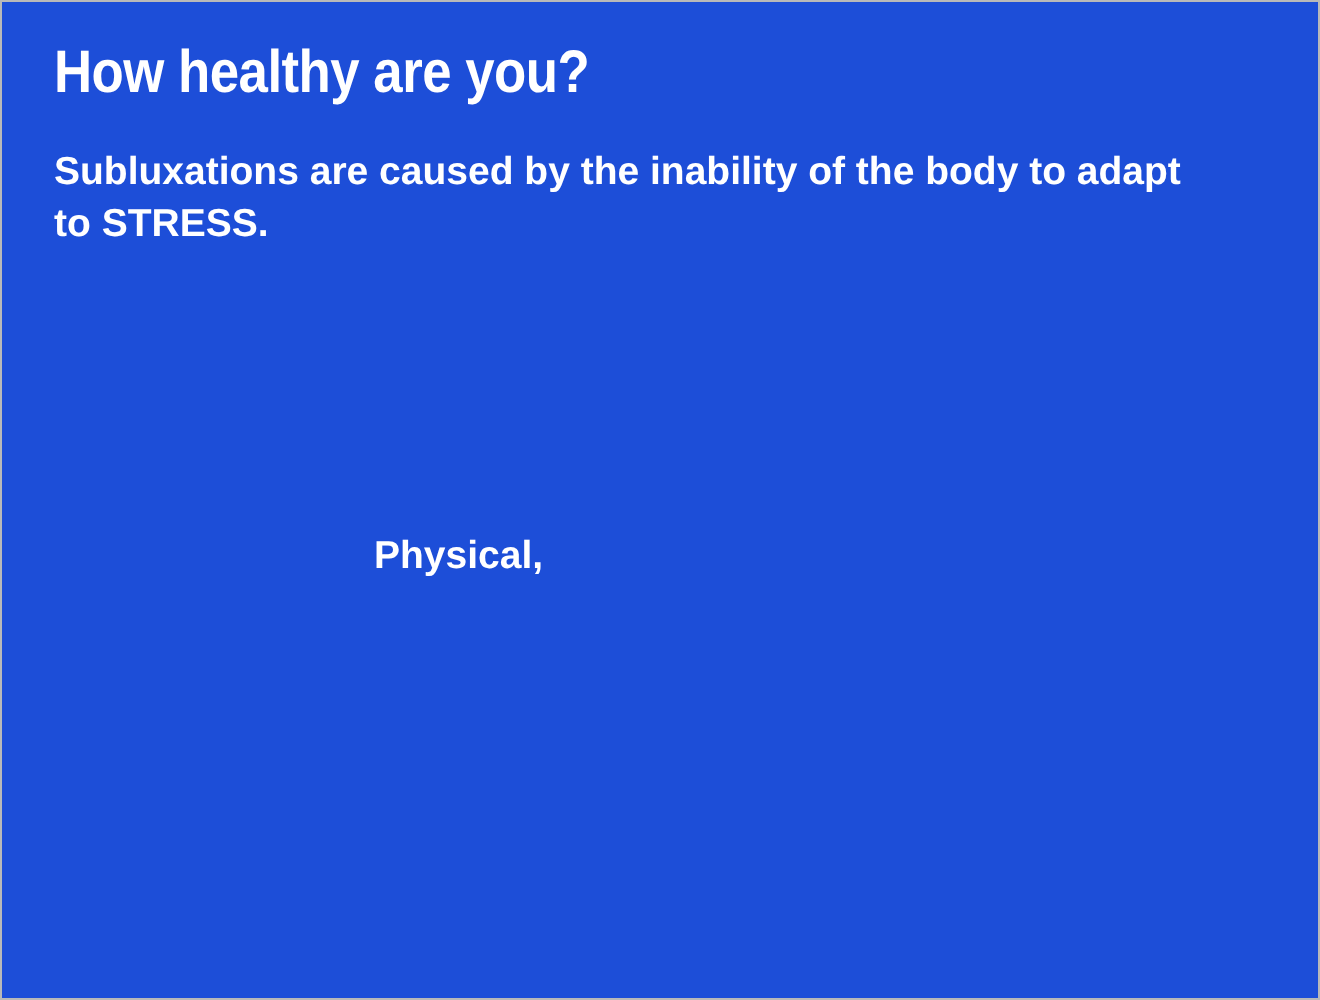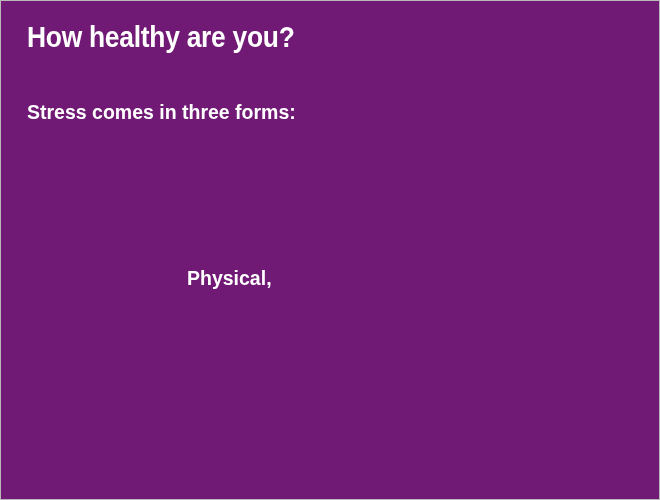--- a/index.html
+++ b/index.html
@@ -23,21 +23,21 @@
     overflow: hidden;
   }
 
   
   #slide-canvas {
     position: absolute;
     left: 0;
     top: 0;
     right: 0;
     bottom: 0;
-    background: #701a75;
+    background: #1d4ed8;
   }
 
   .slide-title {
     position: absolute;
     left: 26px;
     top: 19px;
     width: 600px;
     color: #ffffff;
     font-family: "Liberation Sans Narrow", "Liberation Sans", sans-serif;
     font-weight: bold;
@@ -91,22 +91,22 @@
 </style>
 </head>
 <body>
 
 <div id="slide">
   <div id="slide-canvas">
 
     <div class="slide-title">How healthy are you?</div>
 
     <div class="body-block">
+      <p class="body-para">Subluxations are caused by the inability of the body to adapt to STRESS.</p>
       <div class="body-spacer"></div>
-      <p class="body-para">Stress comes in three forms:</p>
     </div>
 
     <div class="sub-item">Physical,</div>
 
     <div class="empty-area"></div>
 
   </div>
 </div>
 
 </body></html>

